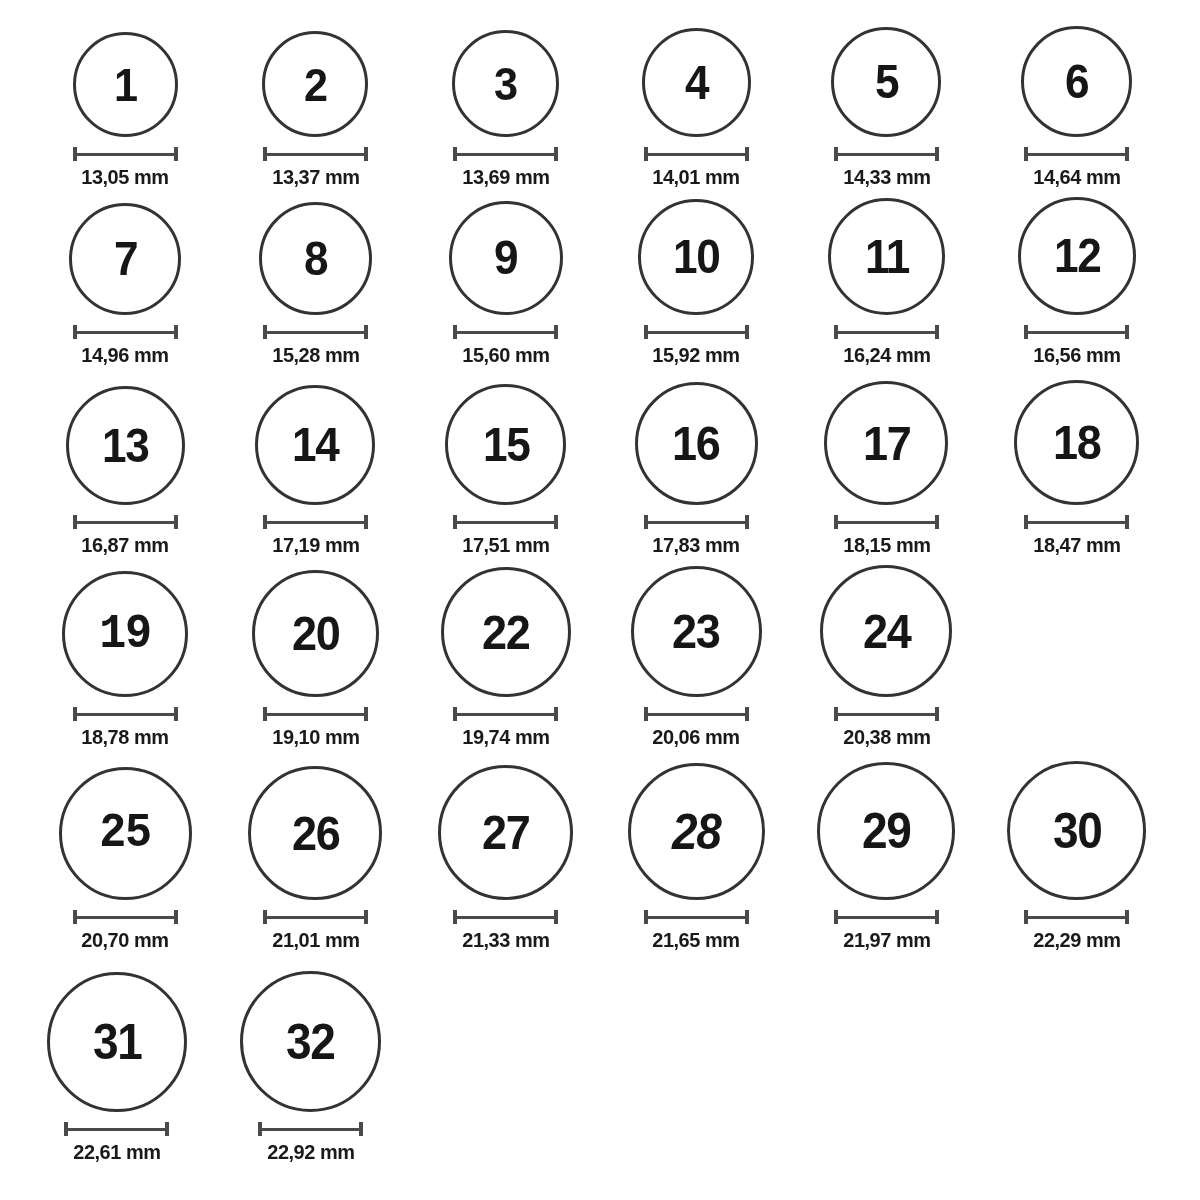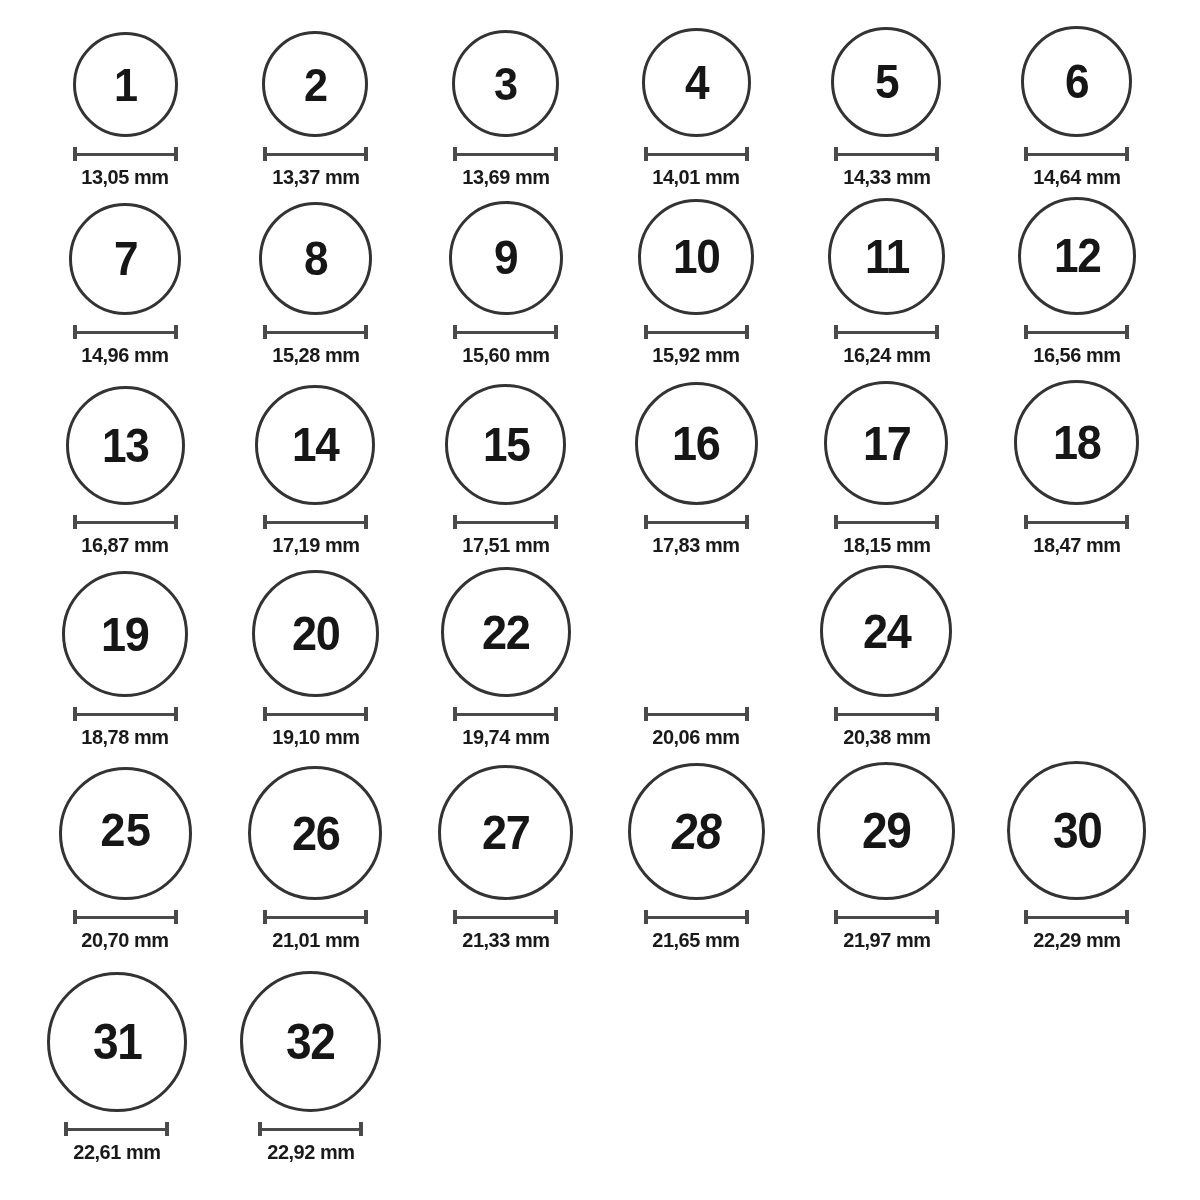--- a/index.html
+++ b/index.html
@@ -265,21 +265,21 @@
     <div class="mline">
       <span class="tick"></span>
       <span class="hbar"></span>
       <span class="tick"></span>
     </div>
     <div class="mmlabel">18,47 mm</div>
   </div>
     </div>
     <div class="row" style="height: 192px;">
       <div class="cell">
-    <div class="circle" style="width: 126px; height: 126px;">
+    <div class="circle" style="width: 126px; height: 126px; font-family: Liberation Mono, monospace;">
       <span class="num" style="font-size: 49px;">19</span>
     </div>
     <div class="mline">
       <span class="tick"></span>
       <span class="hbar"></span>
       <span class="tick"></span>
     </div>
     <div class="mmlabel">18,78 mm</div>
   </div>
       <div class="cell">
@@ -298,20 +298,23 @@
       <span class="num" style="font-size: 49px;">22</span>
     </div>
     <div class="mline">
       <span class="tick"></span>
       <span class="hbar"></span>
       <span class="tick"></span>
     </div>
     <div class="mmlabel">19,74 mm</div>
   </div>
       <div class="cell">
+    <div class="circle" style="width: 131px; height: 131px;">
+      <span class="num" style="font-size: 49px;">23</span>
+    </div>
     <div class="mline">
       <span class="tick"></span>
       <span class="hbar"></span>
       <span class="tick"></span>
     </div>
     <div class="mmlabel">20,06 mm</div>
   </div>
       <div class="cell">
     <div class="circle" style="width: 132px; height: 132px;">
       <span class="num" style="font-size: 49px;">24</span>

